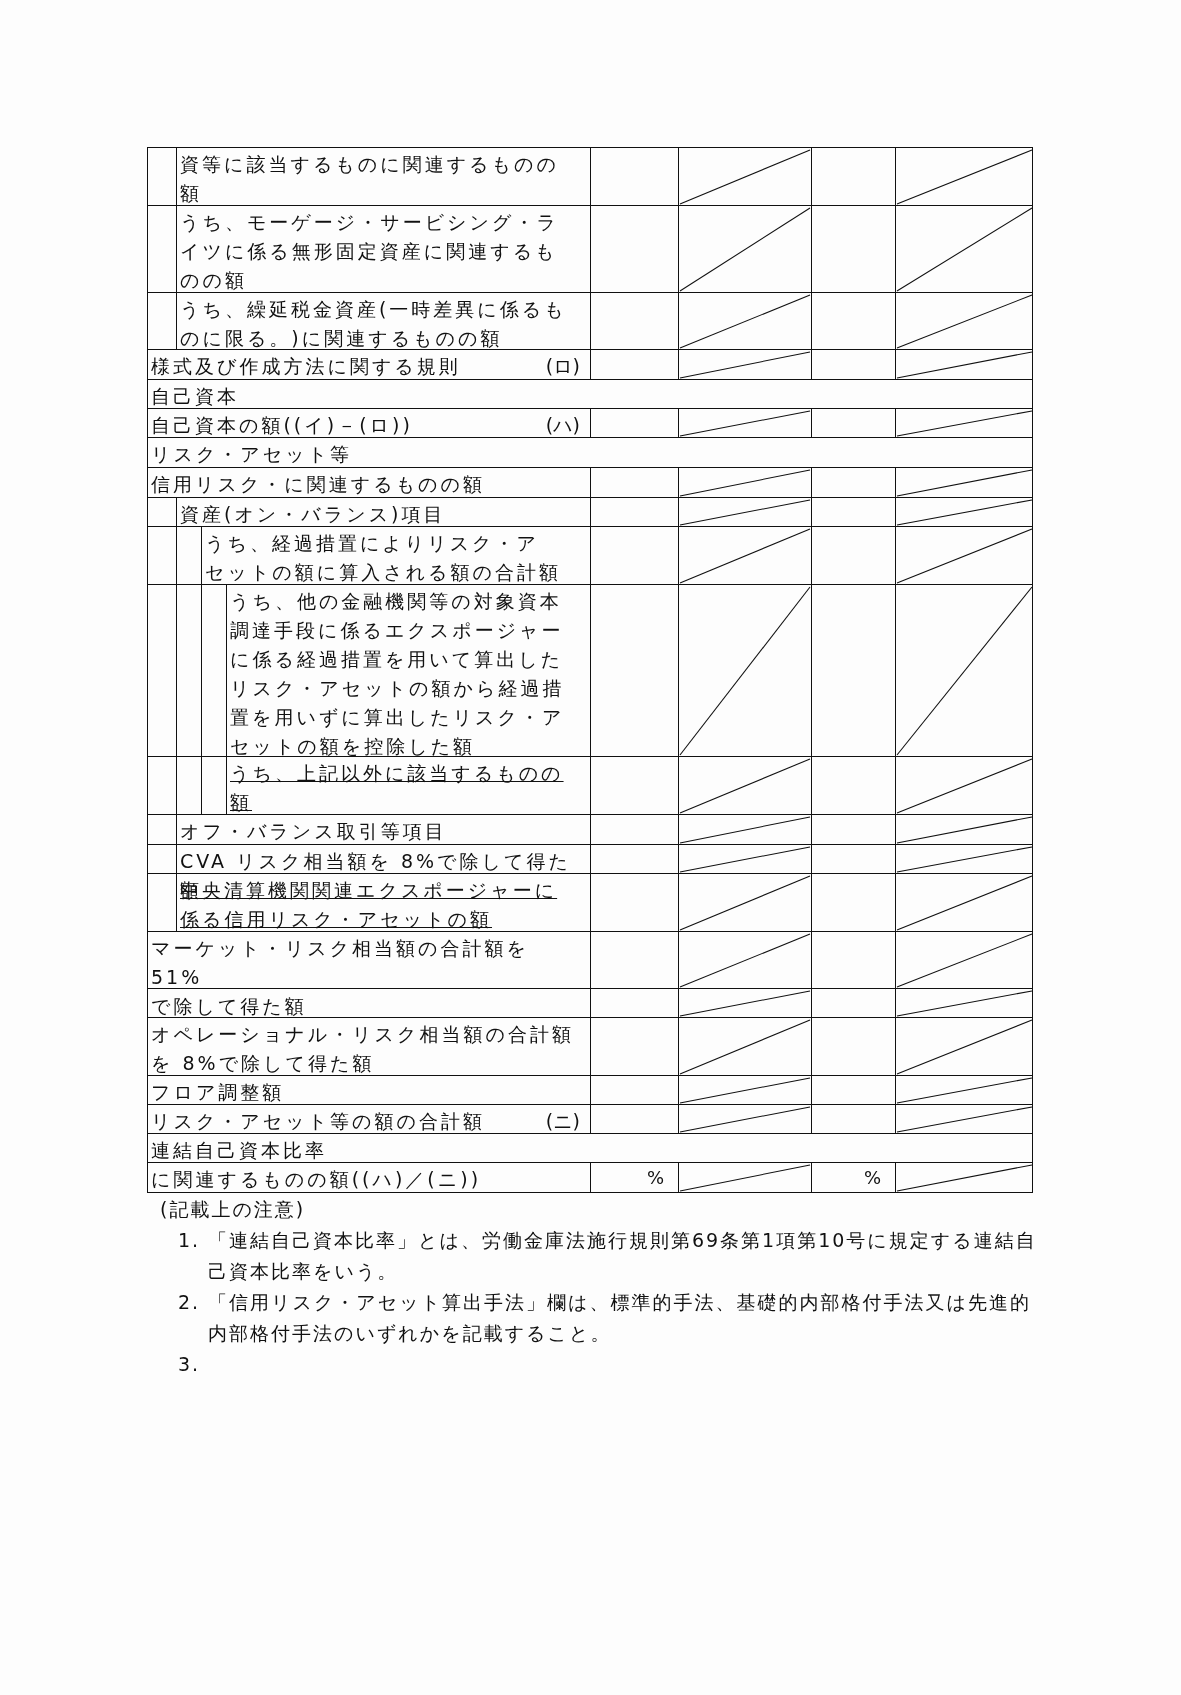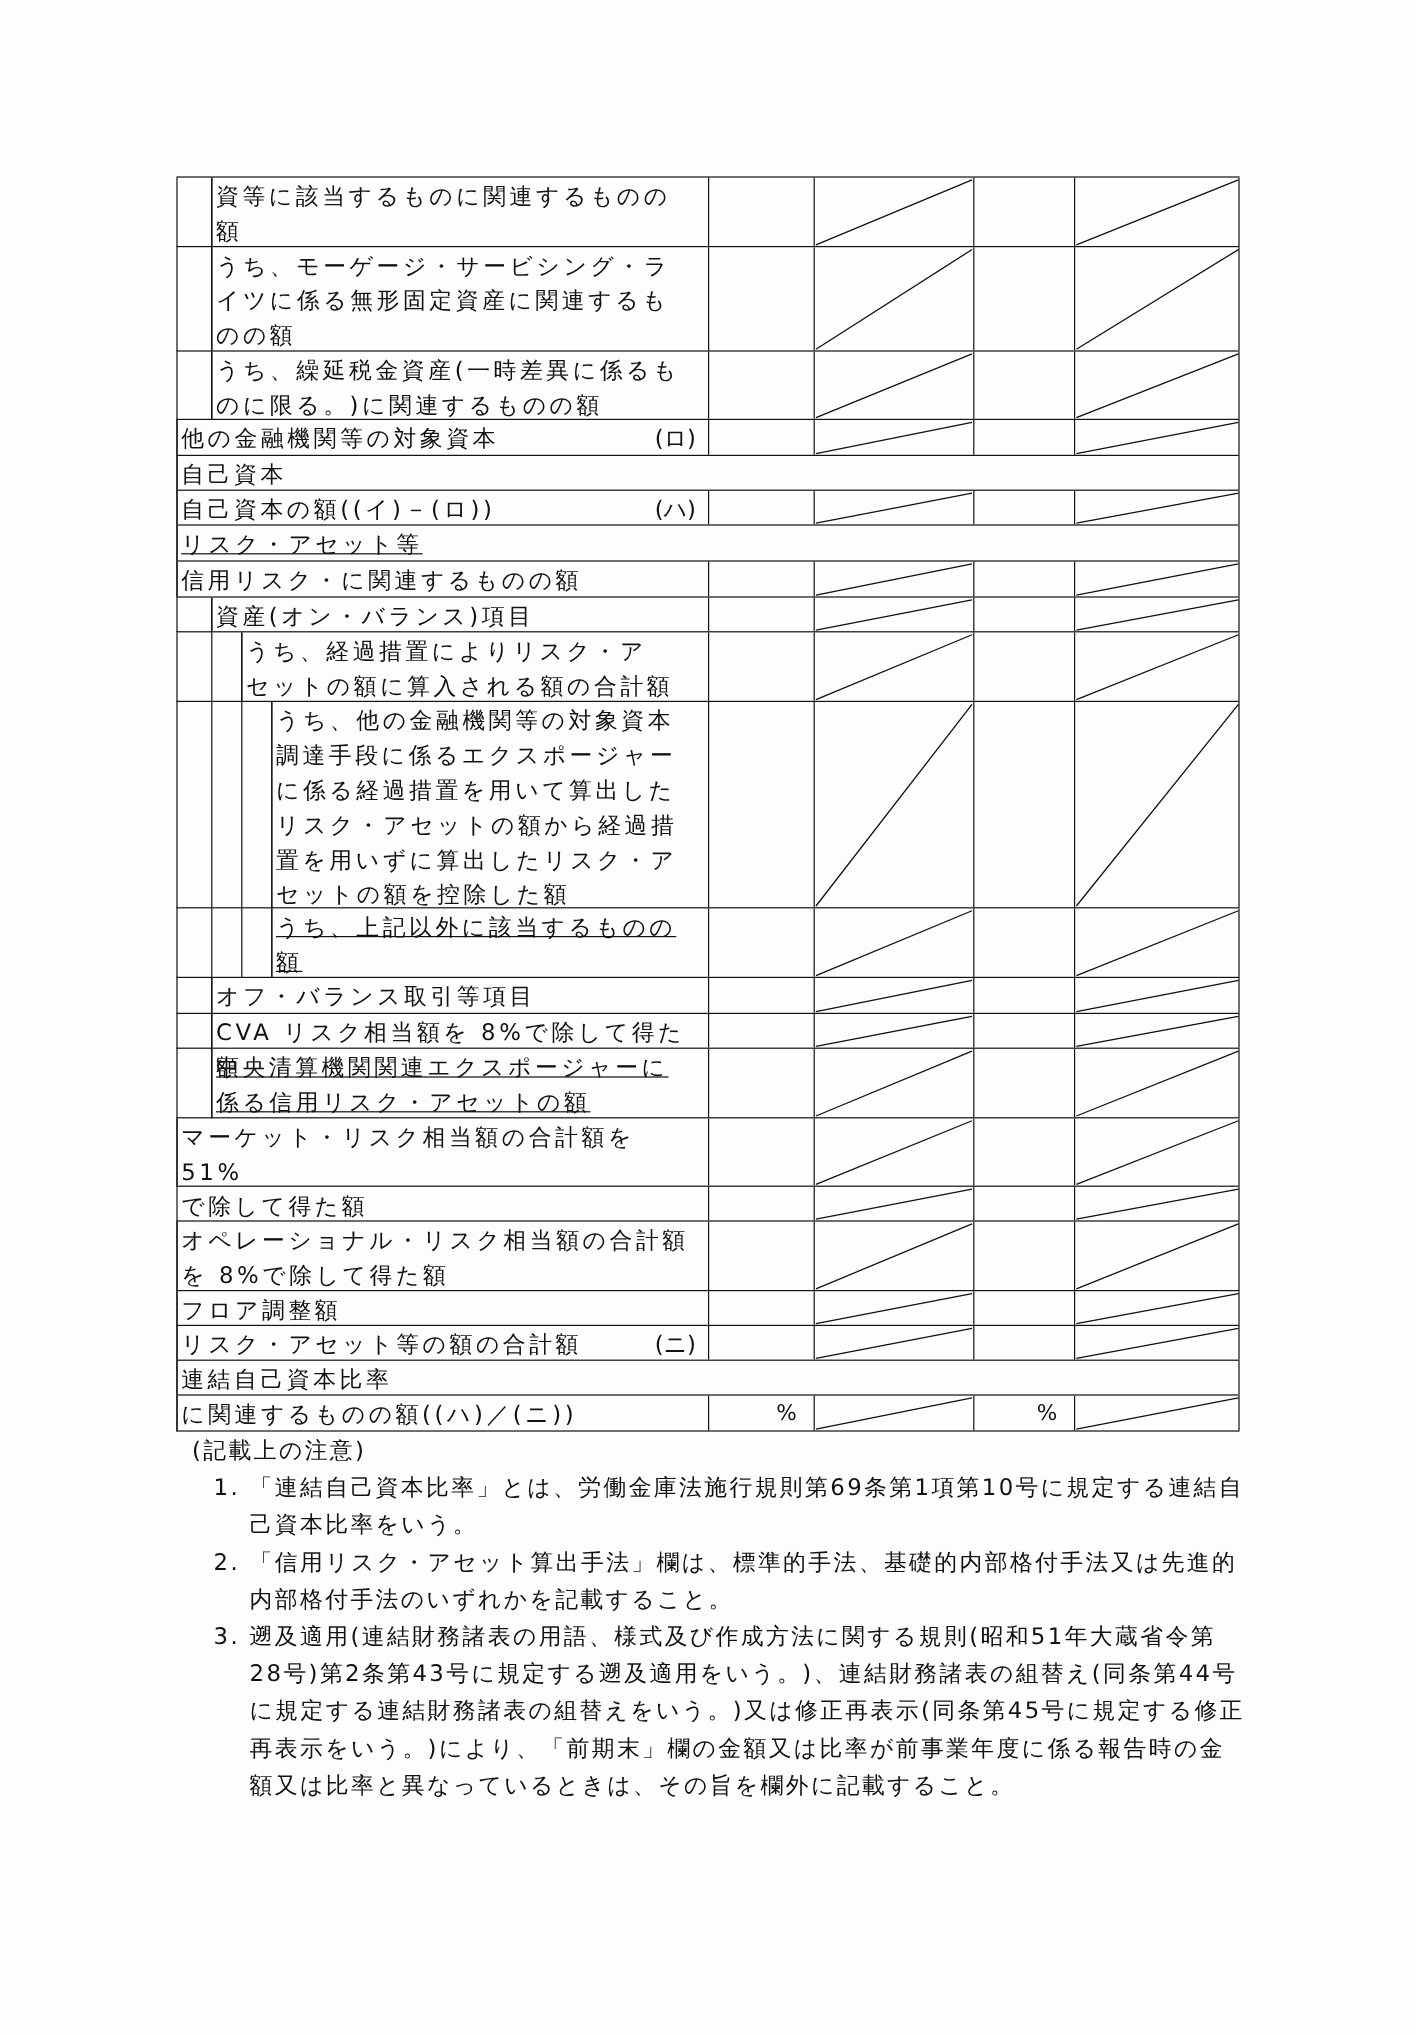--- a/index.html
+++ b/index.html
@@ -78,21 +78,21 @@
       </div>
       <div class="cell" style="left: 664px; width: 84px;"></div>
       <div class="cell" style="left: 748px; width: 138px;">
         <svg viewBox="0 0 138 57" preserveAspectRatio="none">
           <line x1="1" y1="56" x2="137" y2="2" stroke="#111" stroke-width="1.1"></line>
         </svg>
       </div>
       <div class="right-edge"></div>
     </div>
     <div class="row" style="top: 202px; height: 30px;">
-      <div class="label" style="left: 0px; right: 443px;">他の金融機関等の対象資本</div>
+      <div class="label" style="left: 0px; right: 443px;">様式及び作成方法に関する規則</div>
       <div class="vline" style="left: 0px; top: 0px; bottom: 0px; height: 30px;"></div>
       <span class="marker" style="right: 453px;">(ロ)</span>
       <div class="cell" style="left: 443px; width: 88px;"></div>
       <div class="cell" style="left: 531px; width: 133px;">
         <svg viewBox="0 0 133 30" preserveAspectRatio="none">
           <line x1="1" y1="29" x2="132" y2="2" stroke="#111" stroke-width="1.1"></line>
         </svg>
       </div>
       <div class="cell" style="left: 664px; width: 84px;"></div>
       <div class="cell" style="left: 748px; width: 138px;">
@@ -119,21 +119,21 @@
       </div>
       <div class="cell" style="left: 664px; width: 84px;"></div>
       <div class="cell" style="left: 748px; width: 138px;">
         <svg viewBox="0 0 138 29" preserveAspectRatio="none">
           <line x1="1" y1="28" x2="137" y2="2" stroke="#111" stroke-width="1.1"></line>
         </svg>
       </div>
       <div class="right-edge"></div>
     </div>
     <div class="row" style="top: 290px; height: 30px;">
-      <div class="label" style="left: 0px; right: 16px; text-decoration: underline;">リスク・アセット等</div>
+      <div class="label" style="left: 0px; right: 16px;">リスク・アセット等</div>
       <div class="vline" style="left: 0px; top: 0px; bottom: 0px; height: 30px;"></div>
       <div class="right-edge"></div>
     </div>
     <div class="row" style="top: 320px; height: 30px;">
       <div class="label" style="left: 0px; right: 443px;">信用リスク・に関連するものの額</div>
       <div class="vline" style="left: 0px; top: 0px; bottom: 0px; height: 30px;"></div>
       <div class="cell" style="left: 443px; width: 88px;"></div>
       <div class="cell" style="left: 531px; width: 133px;">
         <svg viewBox="0 0 133 30" preserveAspectRatio="none">
           <line x1="1" y1="29" x2="132" y2="2" stroke="#111" stroke-width="1.1"></line>
@@ -407,15 +407,14 @@
   <div class="item">
     <span class="num">1.</span>
     <span>「連結自己資本比率」とは、労働金庫法施行規則第69条第1項第10号に規定する連結自己資本比率をいう。</span>
   </div>
   <div class="item">
     <span class="num">2.</span>
     <span>「信用リスク・アセット算出手法」欄は、標準的手法、基礎的内部格付手法又は先進的内部格付手法のいずれかを記載すること。</span>
   </div>
   <div class="item">
     <span class="num">3.</span>
-    <span>遡及適用(連結財務諸表の用語、様式及び作成方法に関する規則(昭和51年大蔵省令第28号)第2条第43号に規定する遡及適用をいう。)、連結財務諸表の組替え(同条第44号に規定する連結財務諸表の組替えをいう。)又は修正再表示(同条第45号に規定する修正再表示をいう。)により、「前期末」欄の金額又は比率が前事業年度に係る報告時の金額又は比率と異なっているときは、その旨を欄外に記載すること。</span>
   </div>
 </div>
 
 </body></html>

